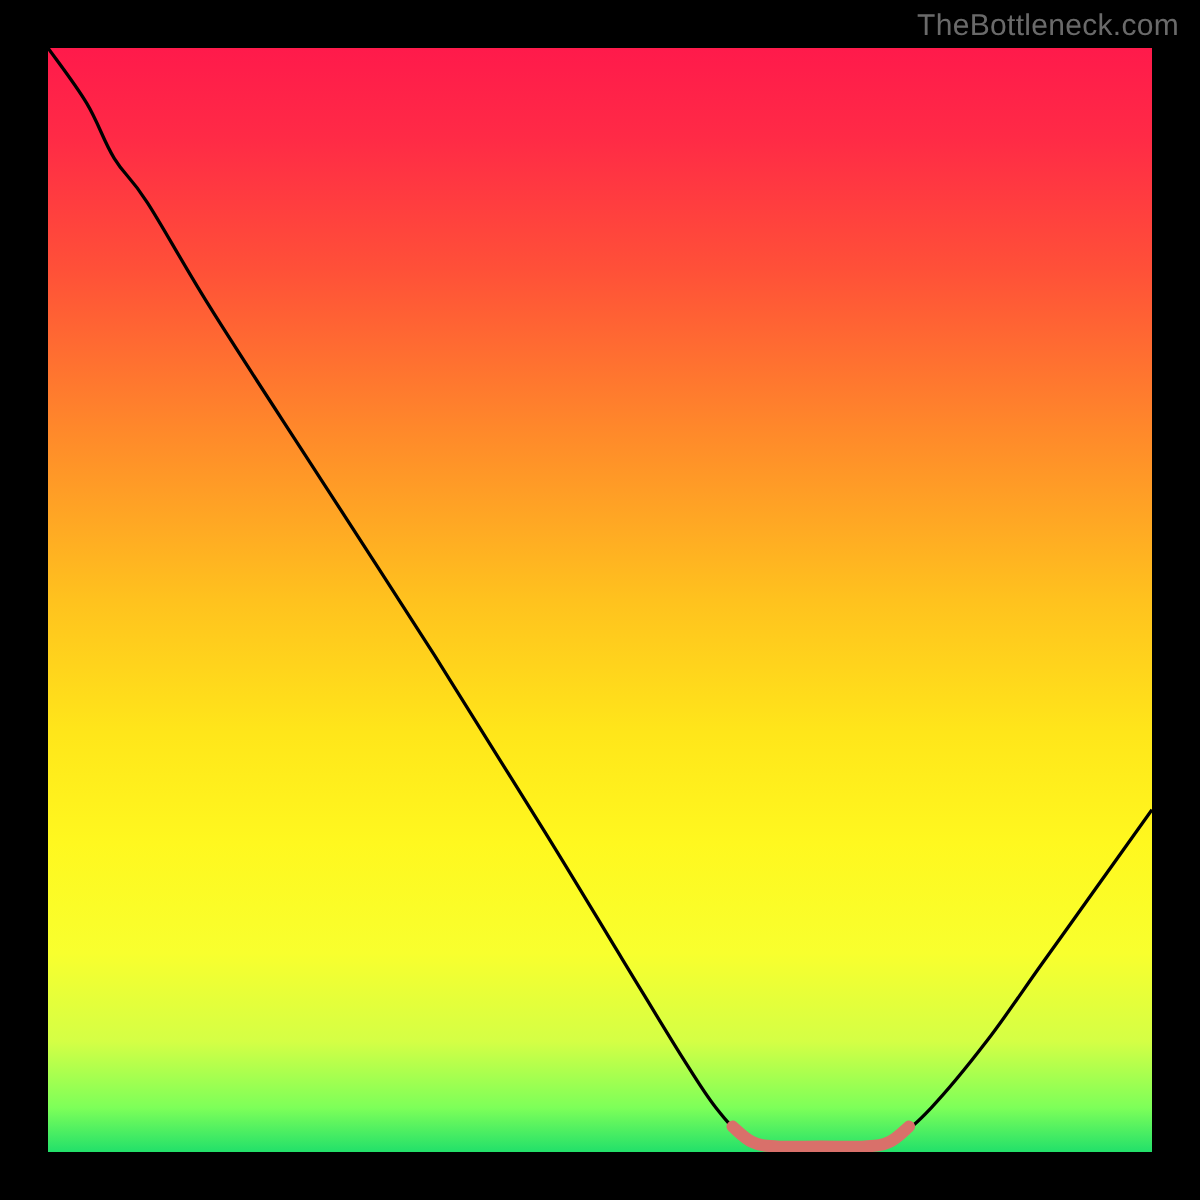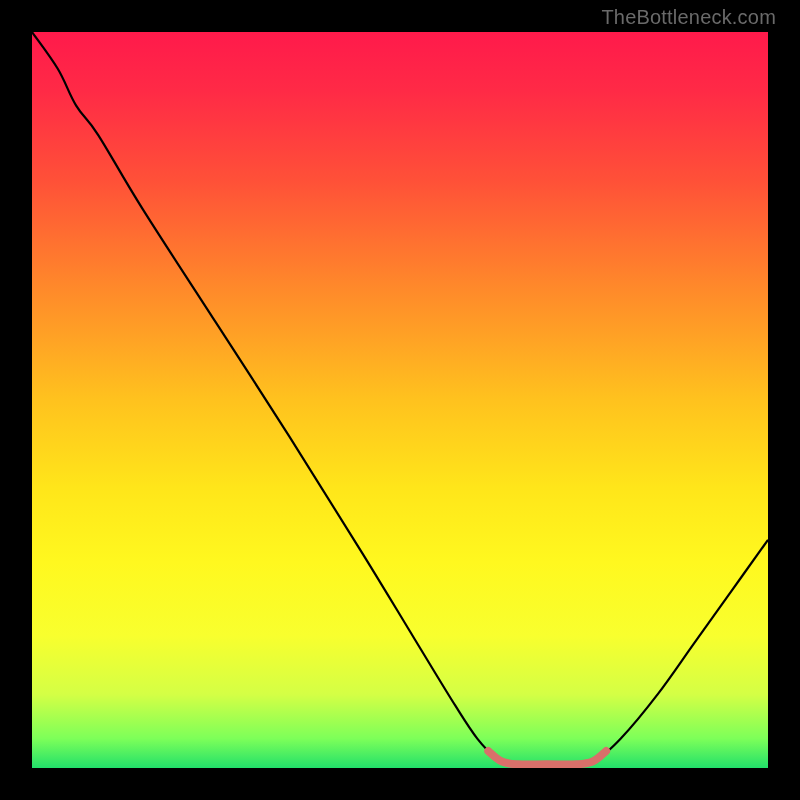--- a/index.html
+++ b/index.html
@@ -19,21 +19,21 @@
   .plot-area {
     position: absolute;
     left: 32px;
     top: 32px;
     width: 736px;
     height: 736px;
   }
   .watermark {
     position: absolute;
     top: 6px;
-    right: 24px;
+    right: 14px;
     font-family: Arial, Helvetica, sans-serif;
     font-size: 20px;
     font-weight: 500;
     color: #6a6a6a;
     letter-spacing: 0.2px;
   }
   svg {
     display: block;
   }
 </style>

